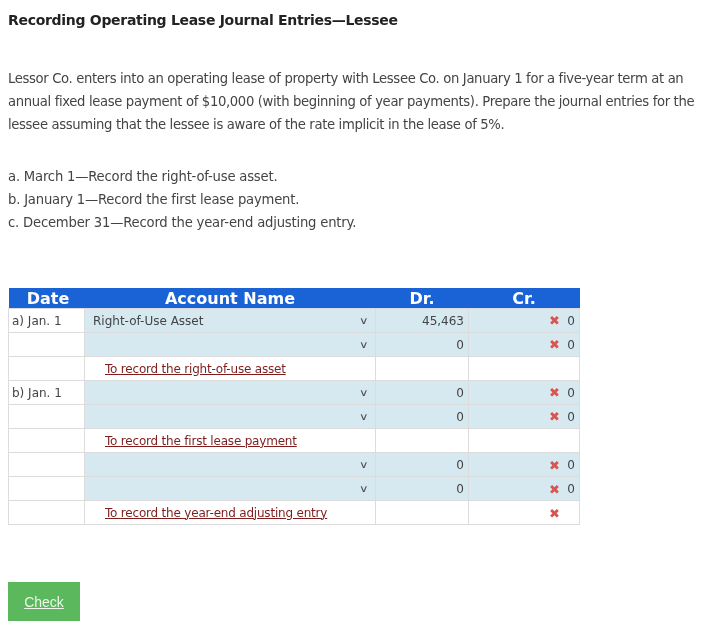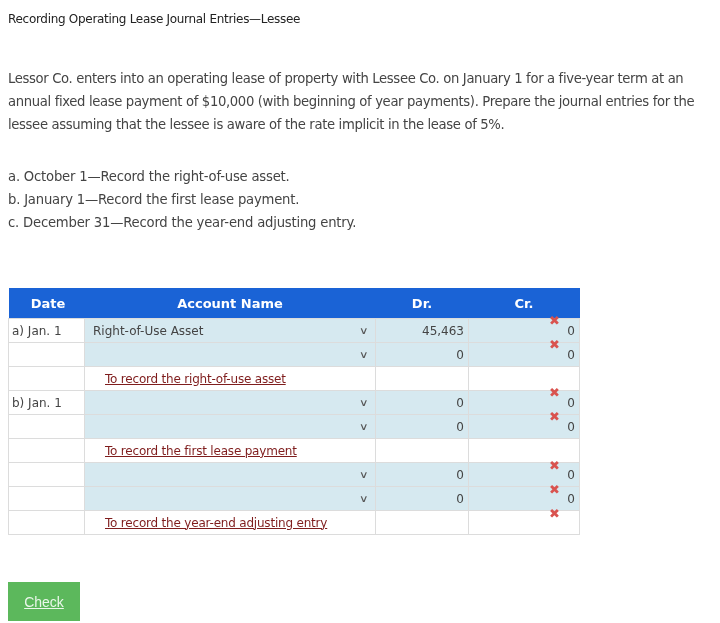--- a/index.html
+++ b/index.html
@@ -1,44 +1,44 @@
 <!DOCTYPE html>
 <html><head>
 <meta charset="utf-8">
 <style>
   html, body { margin: 0; padding: 0; background: #ffffff; }
   body { width: 720px; height: 623px; overflow: hidden; font-family: "DejaVu Sans", sans-serif; color: #333; position: relative; }
-  .title { position: absolute; left: 8px; top: 12px; font-size: 12px; font-weight: normal; color: #222; letter-spacing: -0.3px; }
+  .title { position: absolute; left: 8px; top: 12px; font-size: 14px; font-weight: bold; color: #222; letter-spacing: -0.3px; }
   .intro { position: absolute; left: 8px; top: 67px; width: 705px; font-size: 13.2px; line-height: 23px; color: #444; letter-spacing: -0.35px; }
   .steps { position: absolute; left: 8px; top: 165px; font-size: 13.2px; line-height: 23px; color: #444; letter-spacing: -0.2px; }
   .steps div { white-space: nowrap; }
   .note-label { font-weight: bold; color: #222; }
   table.journal { position: absolute; left: 8px; top: 288px; border-collapse: collapse; font-size: 12px; color: #444; }
-  table.journal th { background: #1a63d6; color: #fff; font-weight: bold; height: 30px; padding: 0; font-size: 13px; text-align: center; }
+  table.journal th { background: #1a63d6; color: #fff; font-weight: bold; height: 20px; padding: 0; font-size: 16px; text-align: center; }
   table.journal td { border: 1px solid #dcdcdc; height: 23px; padding: 0; }
   .c-date { width: 72px; padding-left: 3px !important; white-space: nowrap; }
   .c-acct { width: 270px; }
   .c-dr { width: 88px; }
   .c-cr { width: 106px; }
   td.filled { background: #d6e9f0; }
   .acct-sel { display: flex; align-items: center; justify-content: space-between; height: 23px; padding: 0 8px 0 8px; cursor: pointer; }
   .chev { font-size: 10px; color: #555; transform: scaleX(1.3); }
   .amt { text-align: right; padding-right: 4px !important; }
   .memo { text-align: left; padding-left: 20px !important; }
   .memo span { text-decoration: underline; color: #7f1d1d; letter-spacing: -0.2px; }
   .xmark { position: absolute; color: #d9534f; font-weight: bold; font-size: 13px; left: 549px; }
   .check-btn { position: absolute; left: 8px; top: 582px; width: 72px; height: 39px; background: #5cb85c; color: #eaf7ea; font-size: 14px; border: none; display: flex; align-items: center; justify-content: center; cursor: pointer; text-decoration: underline; }
 </style>
 </head>
 <body>
 
 <div class="title">Recording Operating Lease Journal Entries—Lessee</div>
 <div class="intro">Lessor Co. enters into an operating lease of property with Lessee Co. on January 1 for a five-year term at an annual fixed lease payment of $10,000 (with beginning of year payments). Prepare the journal entries for the lessee assuming that the lessee is aware of the rate implicit in the lease of 5%.</div>
 <div class="steps">
-  <div>a. October 1—Record the right-of-use asset.</div>
+  <div>a. March 1—Record the right-of-use asset.</div>
   <div>b. January 1—Record the first lease payment.</div>
   <div>c. December 31—Record the year-end adjusting entry.</div>
 </div>
 
 <table class="journal">
   <thead>
     <tr>
       <th class="c-date">Date</th>
       <th class="c-acct">Account Name</th>
       <th class="c-dr">Dr.</th>

